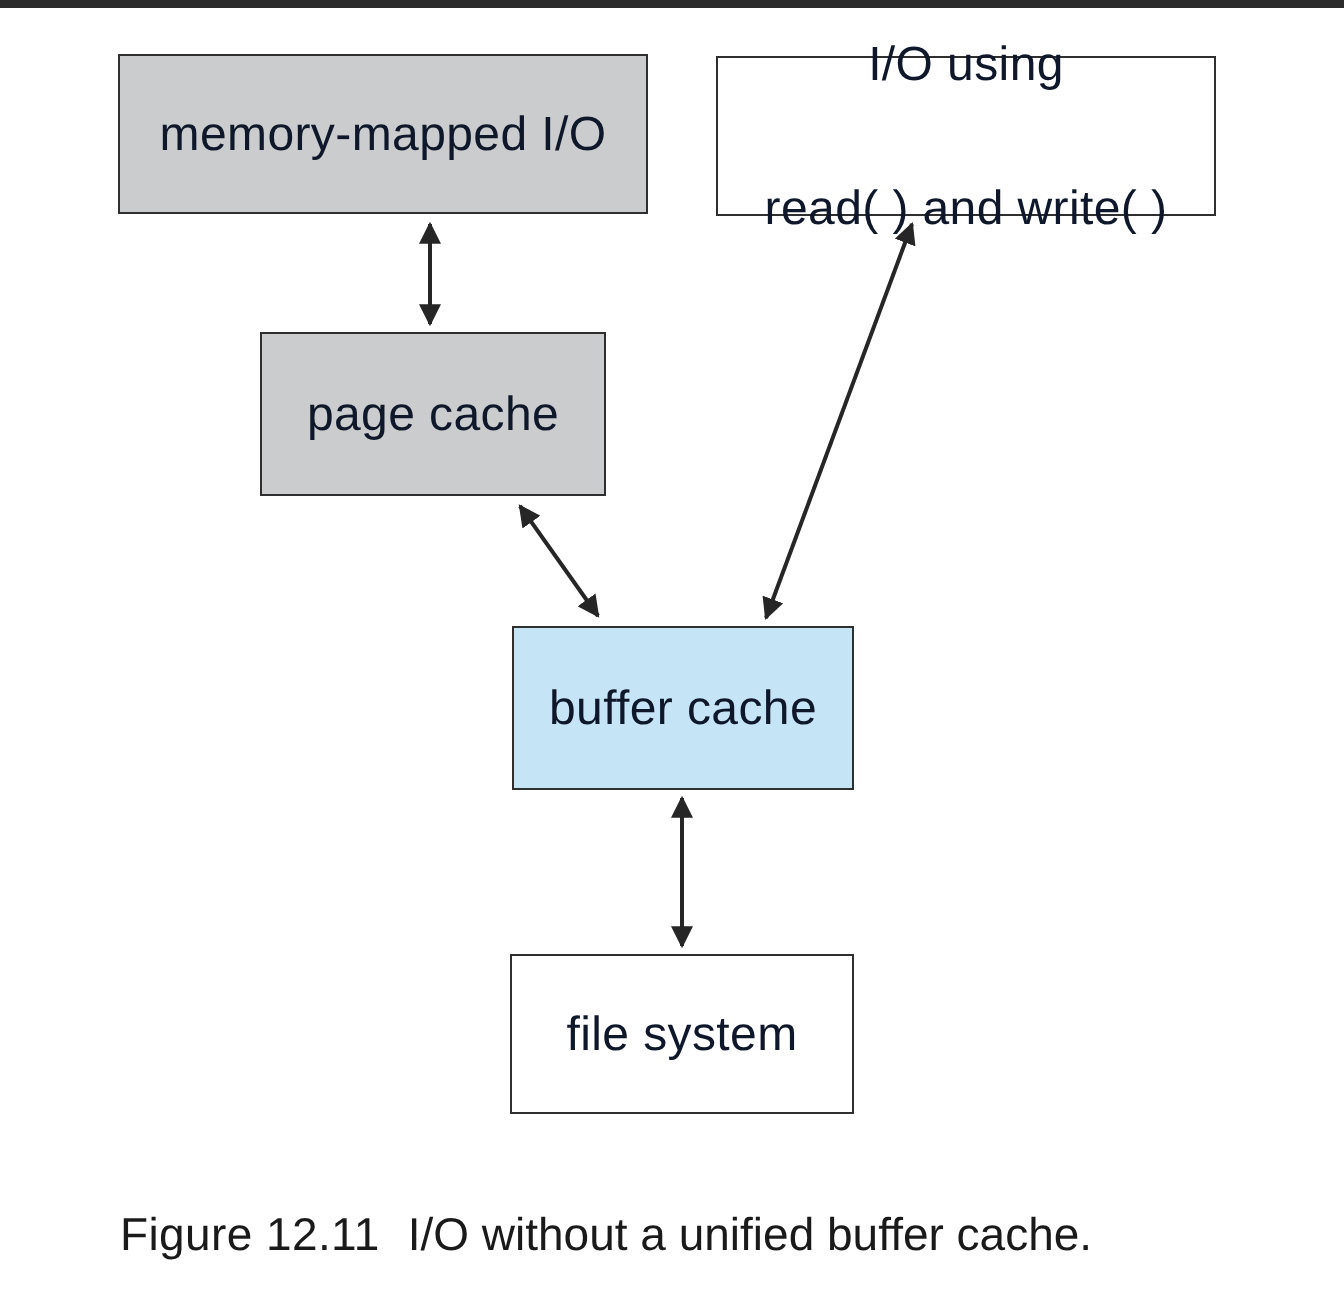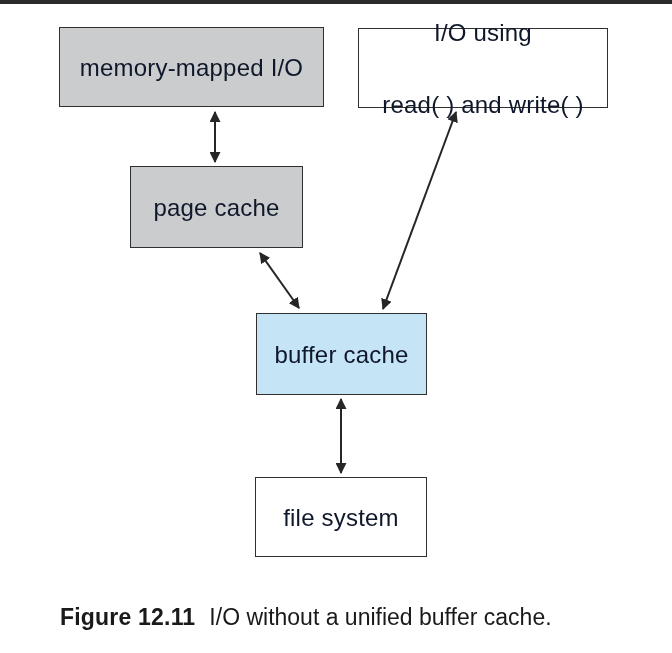--- a/index.html
+++ b/index.html
@@ -52,21 +52,21 @@
   }
   .caption {
     position: absolute;
     left: 60px;
     top: 604px;
     font-size: 23px;
     color: #1a1a1a;
     white-space: nowrap;
   }
   .caption .cap-label {
-    font-weight: bold;
+    font-weight: normal;
     margin-right: 14px;
     letter-spacing: 0.2px;
   }
 </style>
 </head>
 <body>
 
 <div class="canvas">
 
   <div class="top-rule"></div>

